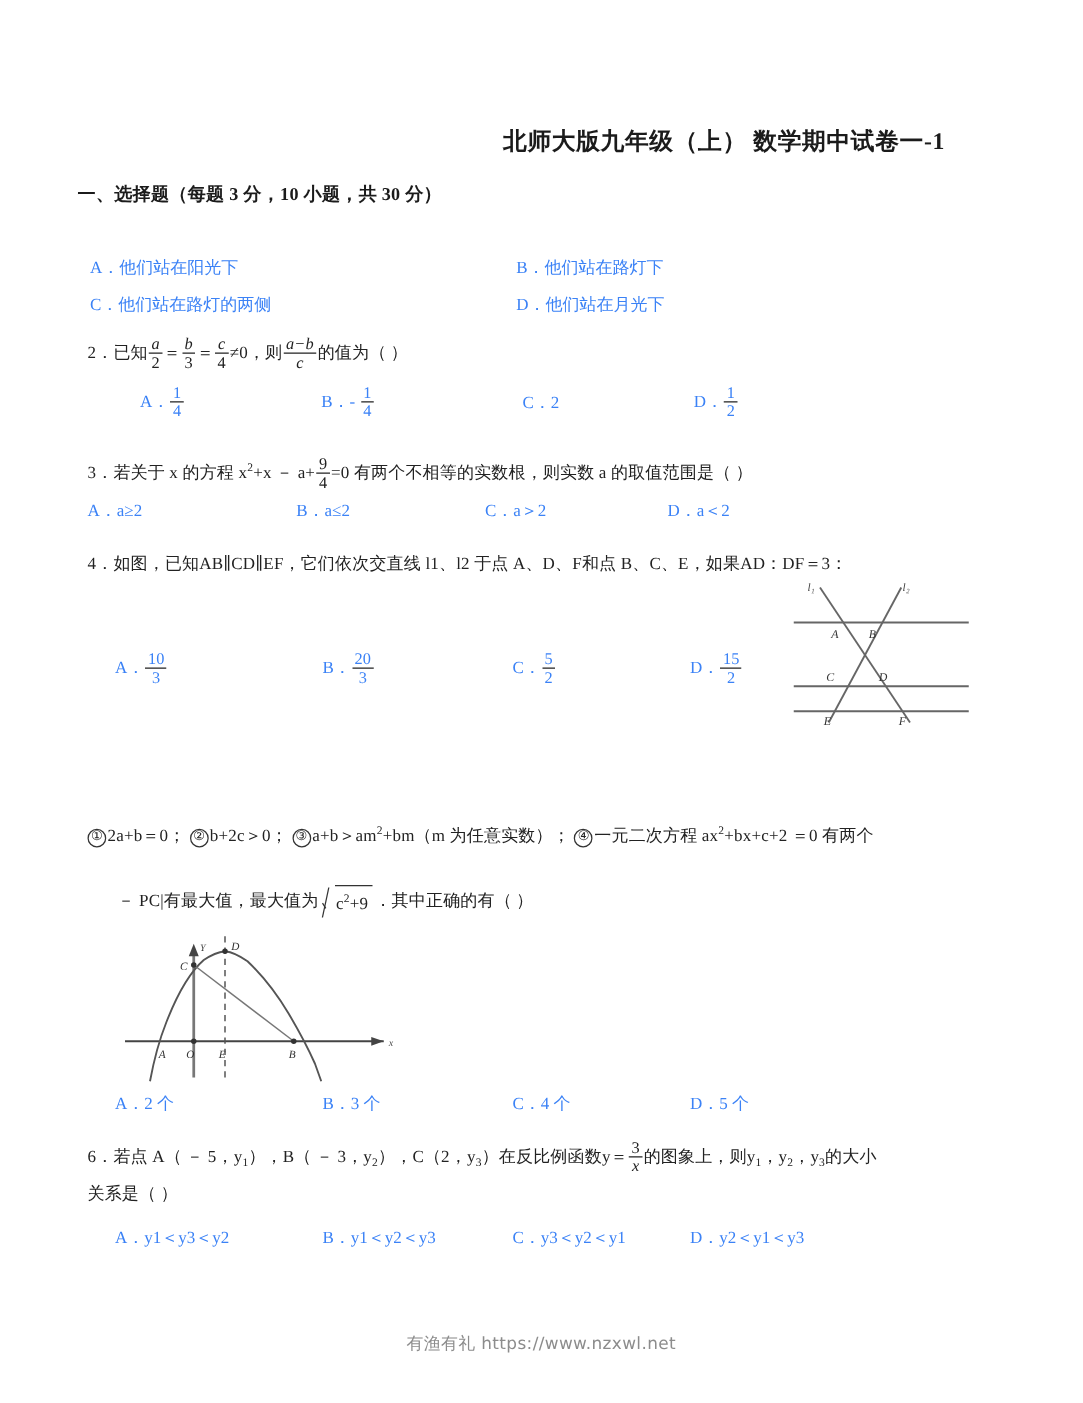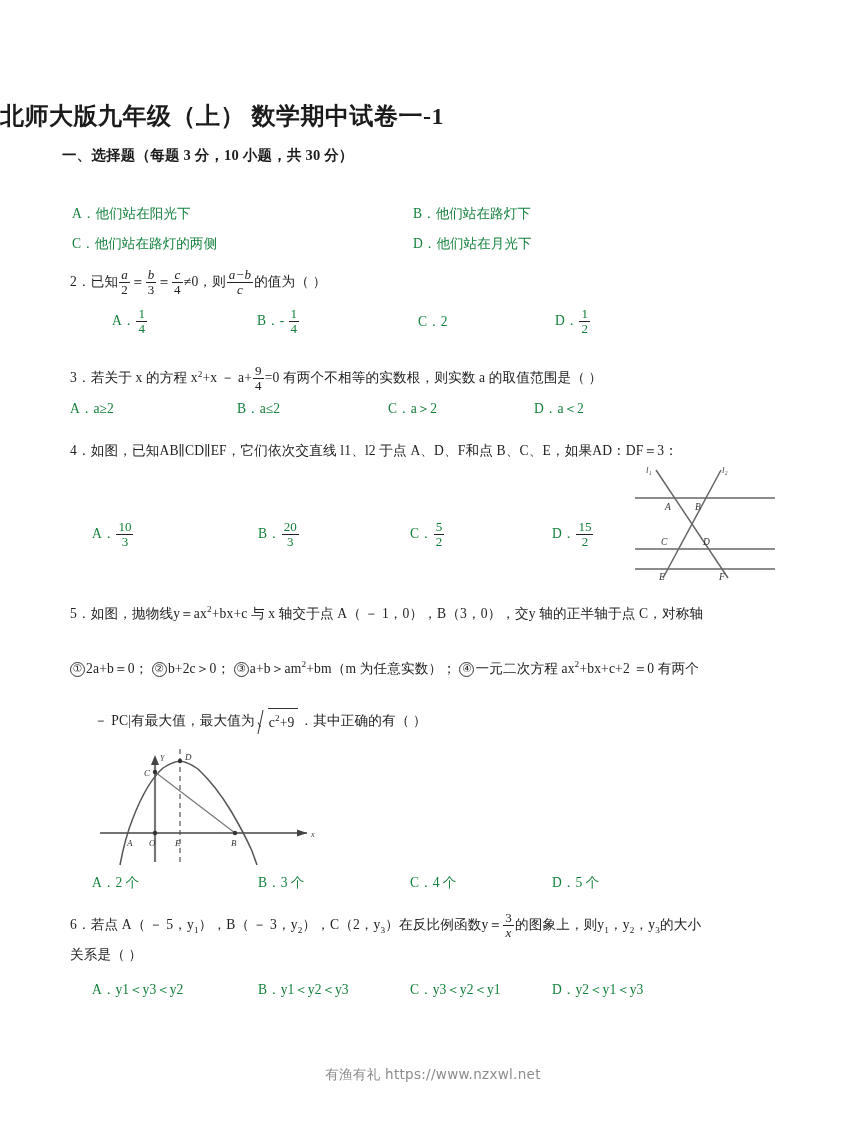--- a/index.html
+++ b/index.html
@@ -20,22 +20,22 @@
     left: 0; top: 0;
     width: 866px;
     height: 1122px;
   }
 
   
   .doc-title {
     position: absolute;
     left: 0; top: 100px;
     width: 756px;
-    text-align: left;
-    font-size: 24px;
+    text-align: right;
+    font-size: 19px;
     font-weight: bold;
     letter-spacing: 0.5px;
     font-family: "Liberation Serif", "DejaVu Serif", serif;
   }
 
   
   .section-head {
     position: absolute;
     left: 62px; top: 146px;
     font-size: 14.5px;
@@ -47,21 +47,21 @@
   .q {
     position: absolute;
     font-size: 13.6px;
     line-height: 25px;
     color: #222;
     letter-spacing: 0.15px;
   }
   .opt {
     position: absolute;
     font-size: 13.6px;
-    color: #15803d;
+    color: #3b82f6;
     white-space: nowrap;
   }
   .ital { font-style: italic; }
   .sup { font-size: 0.68em; vertical-align: super; line-height: 0; }
   .sub { font-size: 0.68em; vertical-align: sub; line-height: 0; }
 
   
   .frac {
     display: inline-block;
     vertical-align: middle;
@@ -202,23 +202,20 @@
   <div class="opt" style="left:258px; top:521px;">
     <span>B．</span><span class="frac"><span class="num">20</span><span class="den">3</span></span>
   </div>
   <div class="opt" style="left:410px; top:521px;">
     <span>C．</span><span class="frac"><span class="num">5</span><span class="den">2</span></span>
   </div>
   <div class="opt" style="left:552px; top:521px;">
     <span>D．</span><span class="frac"><span class="num">15</span><span class="den">2</span></span>
   </div>
 
-  <div class="q" style="left:70px; top:601px; width:730px;">
-    <span>5．</span><span>如图，抛物线y＝ax</span><span class="sup">2</span><span>+bx+c 与 x 轴交于点 A（ － 1，0），B（3，0），交y 轴的正半轴于点 C，对称轴</span>
-  </div>
 
   <div class="q" style="left:70px; top:656px; width:725px;">
     <span class="circnum">①</span><span>2a+b＝0；</span>
     <span class="circnum">②</span><span>b+2c＞0；</span>
     <span class="circnum">③</span><span>a+b＞am</span><span class="sup">2</span><span>+bm（m 为任意实数）；</span>
     <span class="circnum">④</span><span>一元二次方程 ax</span><span class="sup">2</span><span>+bx+c+2 ＝0 有两个</span>
   </div>
 
 
   <div class="q" style="left:94px; top:708px;">

